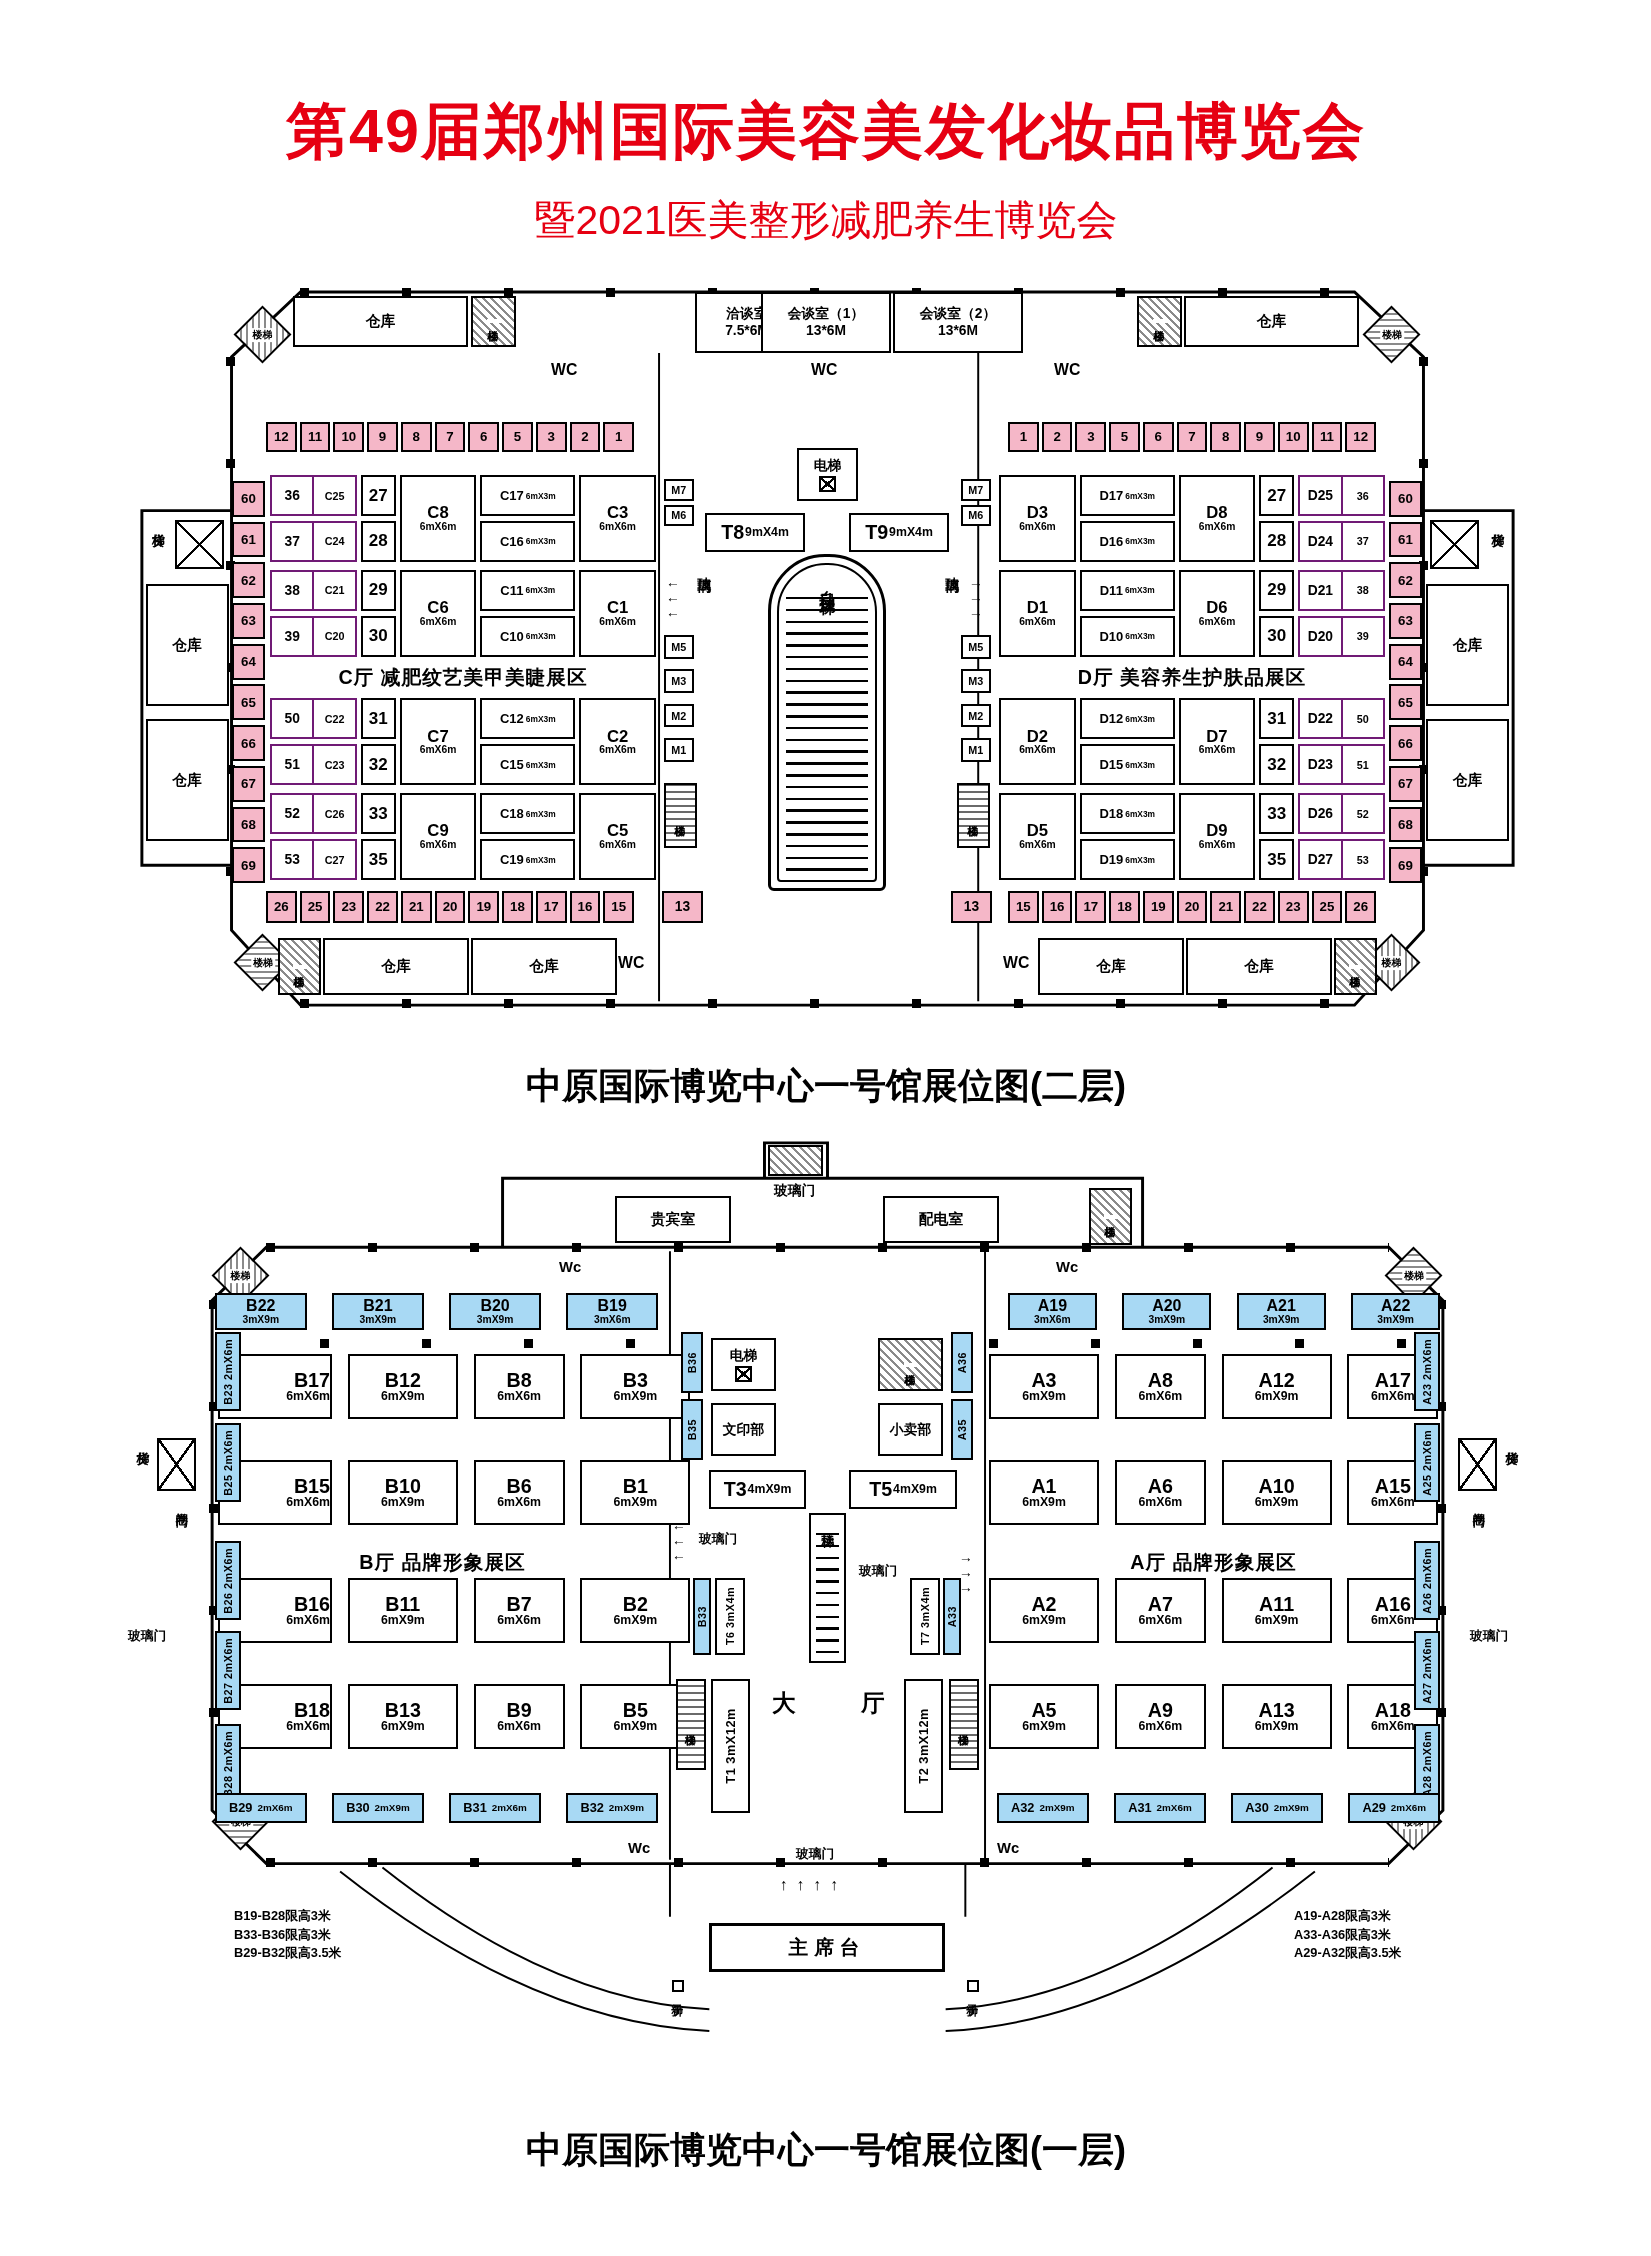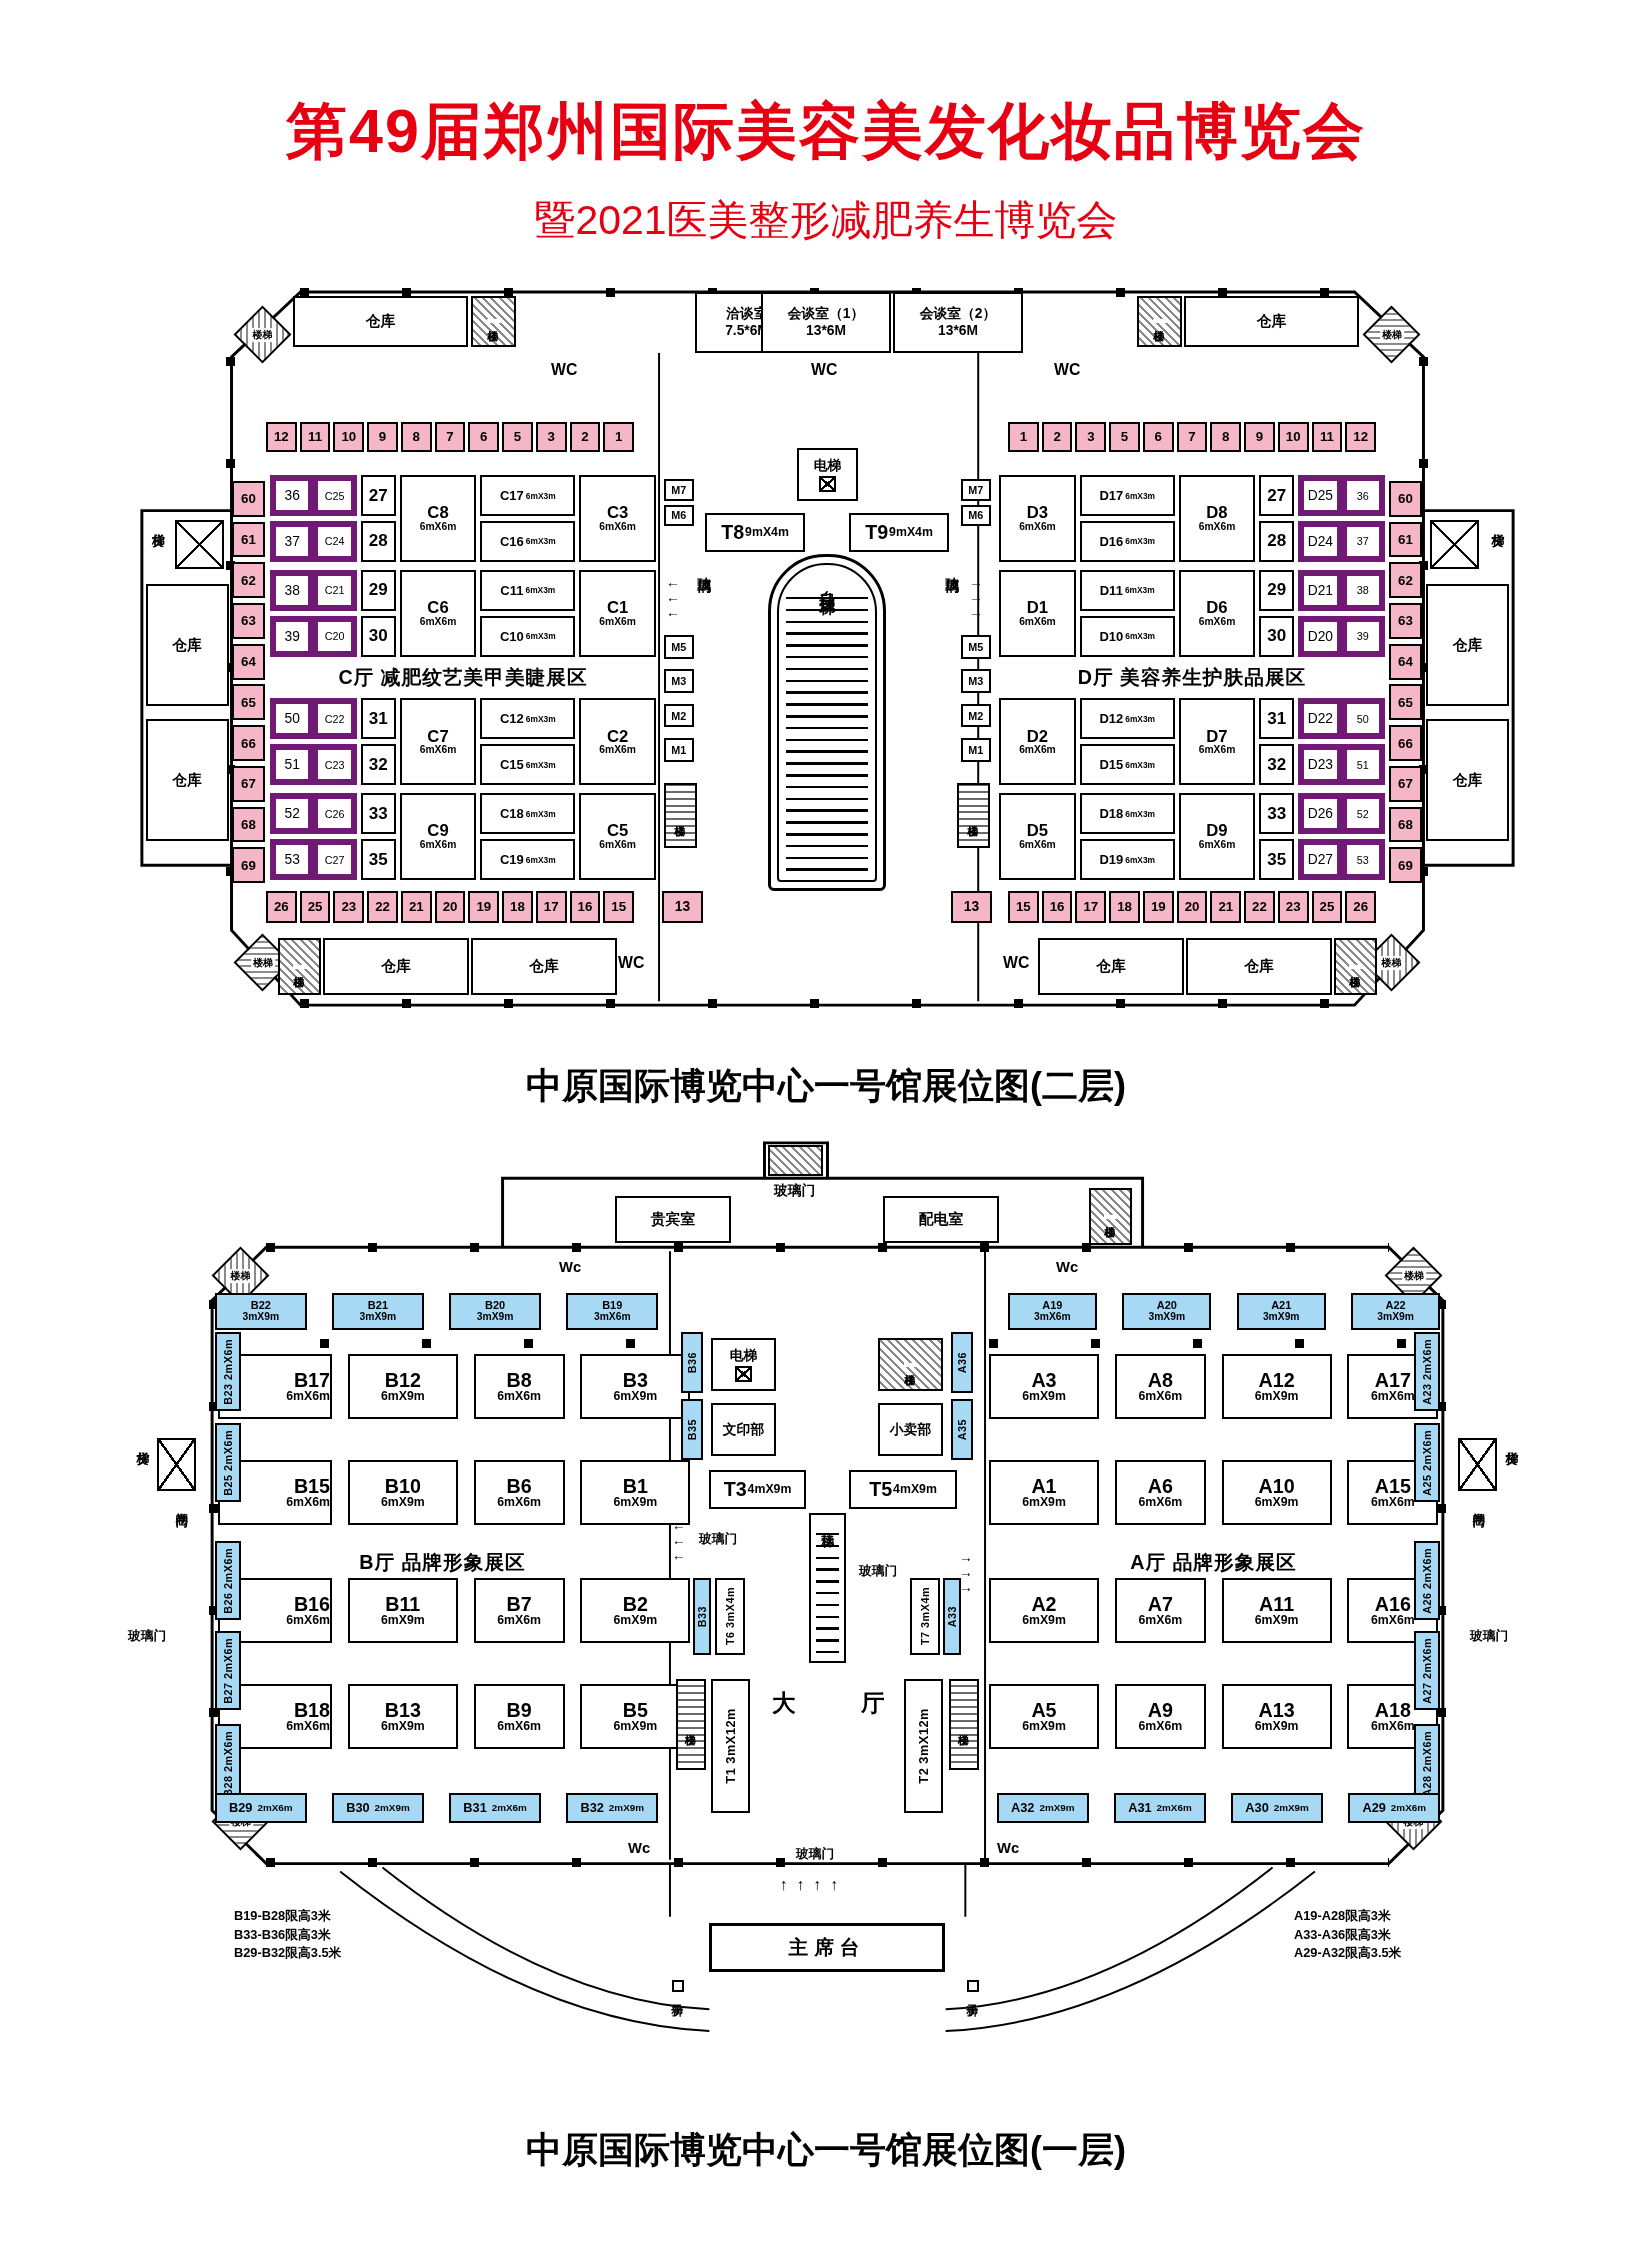--- a/index.html
+++ b/index.html
@@ -26,21 +26,21 @@
 .cchip{transform:rotate(-45deg);font-size:9.9px;font-weight:bold;background:#fff;padding:0 2px;white-space:nowrap;}
 .xfill{background:linear-gradient(to top right,transparent calc(50% - 1.2px),#000 calc(50% - 1.2px) calc(50% + 1.2px),transparent calc(50% + 1.2px)),linear-gradient(to bottom right,transparent calc(50% - 1.2px),#000 calc(50% - 1.2px) calc(50% + 1.2px),transparent calc(50% + 1.2px));}
 .xbox{position:absolute;border:2.5px solid #000;}
 .minix{width:16.7px;height:16.7px;border:2px solid #000;margin-top:2px;}
 .booth{border:2.5px solid #000;background:#fff;display:flex;flex-direction:column;align-items:center;justify-content:center;line-height:1.05;}
 .booth .bid{font-weight:bold;font-size:19.7px;}
 .booth .bsz{font-weight:bold;font-size:12.3px;}
 .rowb{flex-direction:row;gap:1px;}
 .bstrip{position:absolute;display:flex;gap:25.6px;}
 .bstrip .booth{flex:1;background:#a8d9f4;}
-.bstrip .bid{font-size:11px;}
+.bstrip .bid{font-size:16px;}
 .bstrip .bsz{font-size:10.3px;}
 .bstrip.thin .booth{flex-direction:row;gap:4.9px;}
 .bstrip.thin .bid{font-size:12.8px;}
 .bstrip.thin .bsz{font-size:9.9px;}
 .hallgrid{position:absolute;}
 .grid-row{display:flex;gap:15.8px;height:65px;margin-bottom:41px;}
 .hallgrid .grid-row:nth-child(2){margin-bottom:53px;}
 .bgrid .grid-row .booth:nth-child(1){width:114px;align-items:flex-end;}
 .bgrid .grid-row .booth:nth-child(2){width:110px;}
 .bgrid .grid-row .booth:nth-child(3){width:91px;}
@@ -51,21 +51,21 @@
 .agrid .grid-row .booth:nth-child(4){width:91px;}
 .hstrip{position:absolute;display:flex;gap:3px;}
 .pcell{flex:1;background:#f5b7c8;border:2px solid #000;display:flex;align-items:center;justify-content:center;font-weight:bold;font-size:13.3px;}
 .vcol{position:absolute;display:flex;flex-direction:column;gap:4.9px;}
 .p13{position:absolute;background:#f5b7c8;border:2px solid #000;display:flex;align-items:center;justify-content:center;font-weight:bold;font-size:13.8px;}
 .bandwrap{position:absolute;}
 .band{display:flex;gap:3.9px;height:87px;margin-bottom:7.9px;}
 .hall-label{height:27.6px;line-height:25.6px;text-align:center;font-weight:bold;font-size:19.7px;margin:2px 0 5.9px;letter-spacing:1px;}
 .pair-block{width:87px;display:flex;flex-direction:column;gap:4.9px;}
 .pair-row{flex:1;display:flex;}
-.pnum,.pcode{flex:1;border:6px solid #701a75;background:#fff;display:flex;align-items:center;justify-content:center;font-weight:normal;}
+.pnum,.pcode{flex:1;border:2px solid #701a75;background:#fff;display:flex;align-items:center;justify-content:center;font-weight:bold;}
 .pnum{font-size:13.8px;}
 .pcode{font-size:10.8px;margin-left:-2px;}
 .num-block{width:35px;display:flex;flex-direction:column;gap:4.9px;}
 .nnum{flex:1;border:2px solid #000;background:#fff;display:flex;align-items:center;justify-content:center;font-weight:bold;font-size:17px;}
 .bigc{width:77px;}
 .bigc .bid{font-size:16.7px;}
 .bigc .bsz{font-size:10.3px;}
 .slim-block{width:95px;display:flex;flex-direction:column;gap:4.9px;}
 .slimb{flex:1;border:2px solid #000;background:#fff;display:flex;align-items:center;justify-content:center;gap:2px;}
 .slimb .bid{font-weight:bold;font-size:13px;}

